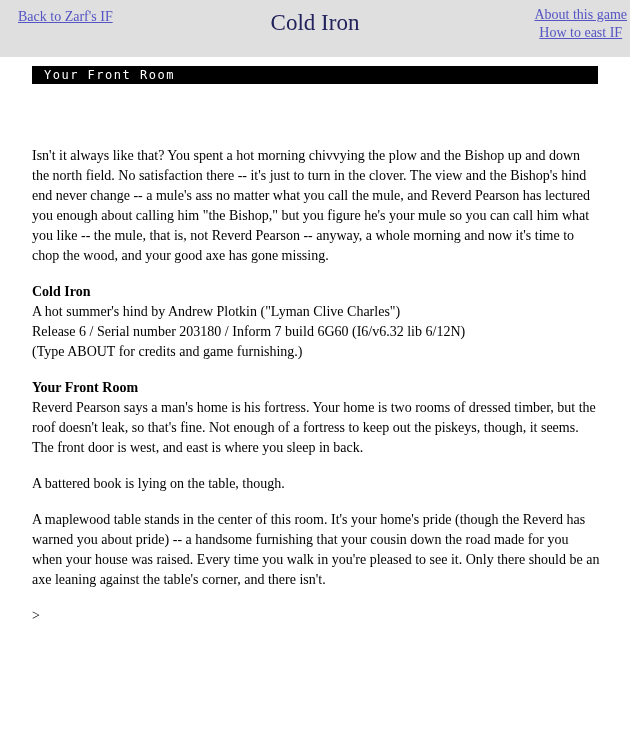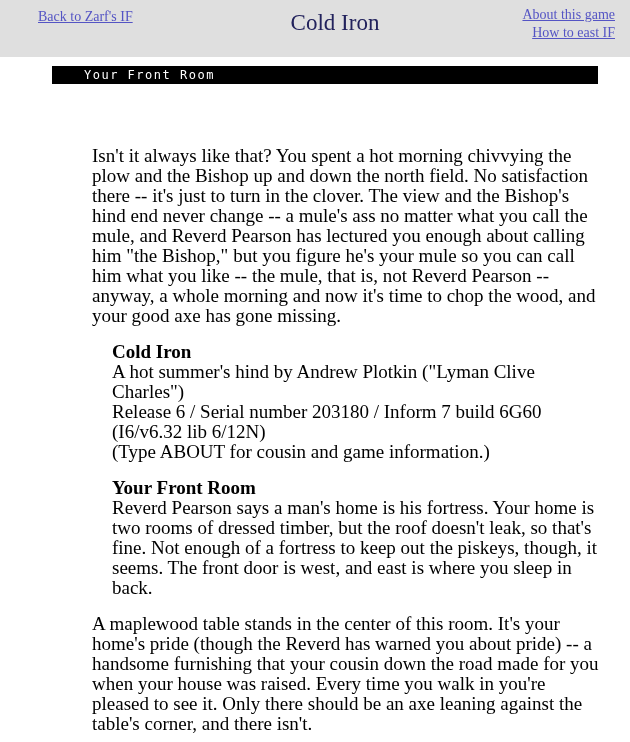--- a/index.html
+++ b/index.html
@@ -1,15 +1,15 @@
 <!DOCTYPE html>
 <html><head>
 <meta charset="utf-8">
 <style>
-  * { box-sizing: border-box; padding-left: 20px; }
+  * { box-sizing: border-box; }
   html, body { margin: 0; padding: 0; }
   body {
     width: 630px;
     height: 742px;
     overflow: hidden;
     background: #ffffff;
     color: #000000;
     font-family: "Liberation Serif", "DejaVu Serif", serif;
   }
 
@@ -33,23 +33,23 @@
   .page-title {
     margin: 0;
     padding-top: 10px;
     text-align: center;
     font-size: 23px;
     font-weight: normal;
     color: #22225c;
   }
   .hdr-right {
     position: absolute;
-    right: 15px;
+    right: 3px;
     top: 6px;
-    text-align: right;
+    text-align: center;
     line-height: 18px;
   }
   .hdr-right a { display: block; }
 
   
   .status-bar {
     margin: 9px 32px 0 32px;
     height: 18px;
     line-height: 18px;
     background: #000000;
@@ -57,21 +57,21 @@
     font-family: "DejaVu Sans Mono", "Liberation Mono", monospace;
     font-size: 12px;
     letter-spacing: 1.5px;
     padding-left: 12px;
     white-space: nowrap;
     overflow: hidden;
   }
 
   .transcript {
     margin: 62px 30px 0 32px;
-    font-size: 19px;
+    font-size: 14px;
     line-height: 20px;
   }
   .transcript p,
   .transcript .block {
     margin: 0 0 16px 0;
   }
   .bold { font-weight: bold; }
   .block div { margin: 0; }
 
   .prompt-line {
@@ -108,30 +108,30 @@
   </div>
 
   <div class="transcript">
     <p>Isn't it always like that? You spent a hot morning chivvying the plow and the Bishop up and down the north field. No satisfaction there -- it's just to turn in the clover. The view and the Bishop's hind end never change -- a mule's ass no matter what you call the mule, and Reverd Pearson has lectured you enough about calling him "the Bishop," but you figure he's your mule so you can call him what you like -- the mule, that is, not Reverd Pearson -- anyway, a whole morning and now it's time to chop the wood, and your good axe has gone missing.</p>
 
 
     <div class="block">
       <div class="bold">Cold Iron</div>
       <div>A hot summer's hind by Andrew Plotkin ("Lyman Clive Charles")</div>
       <div>Release 6 / Serial number 203180 / Inform 7 build 6G60 (I6/v6.32 lib 6/12N)</div>
-      <div>(Type ABOUT for cousin and game information.)</div>
+      <div>(Type ABOUT for credits and game furnishing.)</div>
     </div>
 
     <div class="block">
       <div class="bold">Your Front Room</div>
       <div>Reverd Pearson says a man's home is his fortress. Your home is two rooms of dressed timber, but the roof doesn't leak, so that's fine. Not enough of a fortress to keep out the piskeys, though, it seems. The front door is west, and east is where you sleep in back.</div>
     </div>
 
+    <p>A battered book is lying on the table, though.</p>
+
     <p>A maplewood table stands in the center of this room. It's your home's pride (though the Reverd has warned you about pride) -- a handsome furnishing that your cousin down the road made for you when your house was raised. Every time you walk in you're pleased to see it. Only there should be an axe leaning against the table's corner, and there isn't.</p>
-
-    <p>A battered book is lying on the table, though.</p>
 
     <div class="prompt-line">
       <span class="prompt-char">&gt;</span>
       <input class="command-input" type="text" style="">
     </div>
   </div>
 </main>
 
 </body></html>

